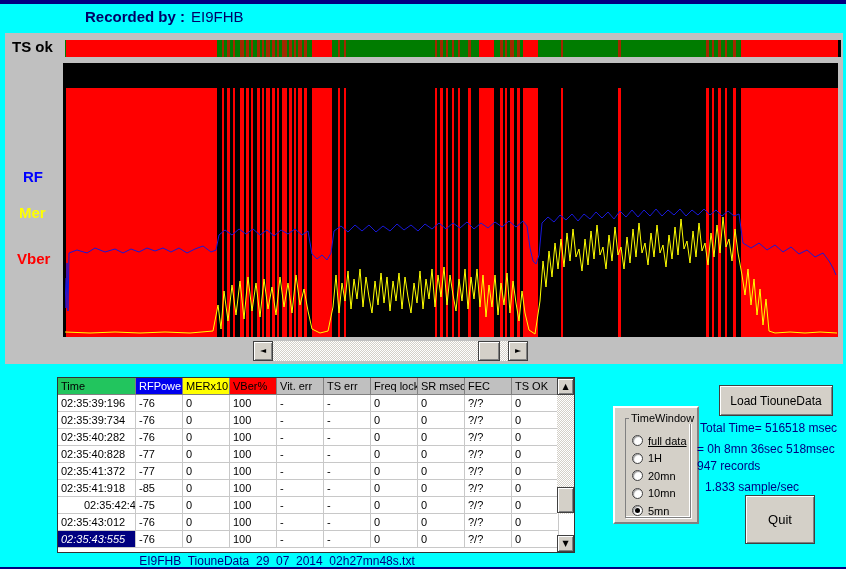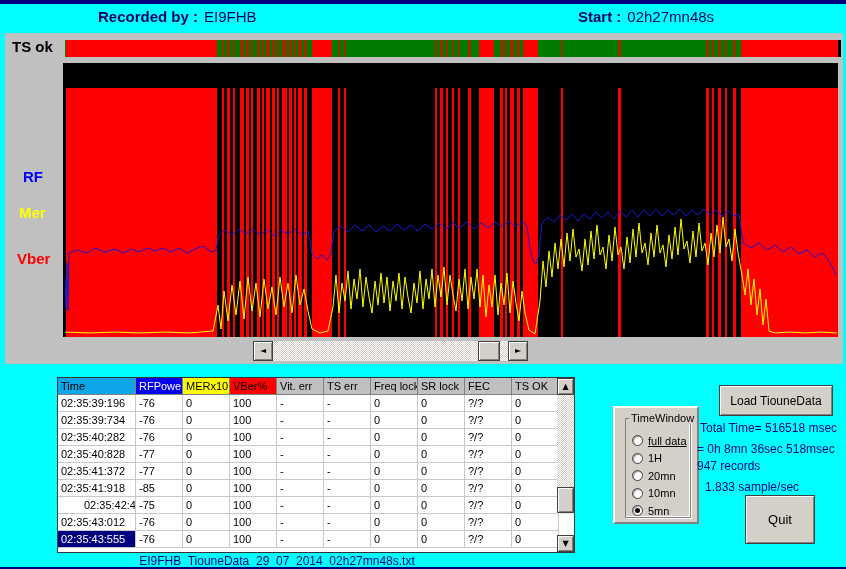--- a/index.html
+++ b/index.html
@@ -8,21 +8,21 @@
   .abs{position:absolute;}
 
   
   #win-top{left:0;top:0;width:846px;height:4px;background:#000080;}
   #win-bottom{left:0;top:567px;width:846px;height:2px;background:#000080;}
 
   
   .hdr{top:8px;font-size:15px;color:#000066;white-space:nowrap;}
   .hdr b{font-weight:bold;}
   .hdr .val{font-weight:normal;margin-left:6px;}
-  #hdr-rec{left:98px;} #hdr-date{left:363px;} #hdr-start{left:578px;}
+  #hdr-rec{left:85px;} #hdr-date{left:363px;} #hdr-start{left:578px;}
 
   
   #main-panel{left:5px;top:33px;width:838px;height:331px;background:#C0C0C0;}
 
   #ts-label{left:12px;top:38px;font-size:15px;font-weight:bold;color:#000000;}
   #ts-strip{left:65px;top:40px;width:773px;height:17px;background:#007C00;overflow:hidden;}
   #ts-strip .seg{position:absolute;top:0;height:17px;}
   #ts-cap{left:838px;top:40px;width:3px;height:17px;background:#000000;}
 
   .side-lbl{font-size:15px;font-weight:bold;}
@@ -87,21 +87,20 @@
   #statusbar{left:57px;top:554px;width:440px;text-align:center;color:#000080;font-size:12px;white-space:pre;}
 </style>
 </head>
 <body>
 
 <div id="screen">
 
   <div class="abs" id="win-top"></div>
 
   <div class="abs hdr" id="hdr-rec"><b>Recorded by :</b><span class="val">EI9FHB</span></div>
-  <div class="abs hdr" id="hdr-start"><b>Start :</b><span class="val">02h27mn48s</span></div>
 
   <div class="abs" id="main-panel"></div>
 
   <div class="abs" id="ts-label">TS ok</div>
   <div class="abs" id="ts-strip">
       <div class="seg" style="left: 1px; width: 151px; background: rgb(255, 0, 0);"></div>
       <div class="seg" style="left: 157px; width: 2px; background: rgb(163, 40, 0);"></div>
       <div class="seg" style="left: 162px; width: 3px; background: rgb(163, 40, 0);"></div>
       <div class="seg" style="left: 168px; width: 2px; background: rgb(163, 40, 0);"></div>
       <div class="seg" style="left: 175px; width: 4px; background: rgb(163, 40, 0);"></div>
@@ -204,28 +203,28 @@
       <div class="btn3d" id="hs-thumb"></div>
     </div>
     <div class="abs btn3d" id="hs-right">
         <span class="arrow">►</span>
       </div>
   </div>
 
   <div class="abs" id="table">
     <div id="tbody">
         <div class="trow thead">
-          <div class="tcell" style="width: 78px; background: #0ea5e9; color: rgb(0, 0, 0);">Time</div>
+          <div class="tcell" style="width: 78px; background: #22c55e; color: rgb(0, 0, 0);">Time</div>
           <div class="tcell" style="width: 47px; background: rgb(0, 0, 238); color: rgb(255, 255, 255);">RFPower</div>
           <div class="tcell" style="width: 47px; background: rgb(255, 255, 0); color: rgb(0, 0, 0);">MERx10</div>
           <div class="tcell" style="width: 47px; background: rgb(255, 0, 0); color: rgb(0, 0, 0);">VBer%</div>
           <div class="tcell" style="width: 47px; background: rgb(192, 192, 192); color: rgb(0, 0, 0);">Vit. err</div>
           <div class="tcell" style="width: 47px; background: rgb(192, 192, 192); color: rgb(0, 0, 0);">TS err</div>
           <div class="tcell" style="width: 47px; background: rgb(192, 192, 192); color: rgb(0, 0, 0);">Freq lock</div>
-          <div class="tcell" style="width: 47px; background: rgb(192, 192, 192); color: rgb(0, 0, 0);">SR lock</div>
+          <div class="tcell" style="width: 47px; background: rgb(192, 192, 192); color: rgb(0, 0, 0);">SR msec</div>
           <div class="tcell" style="width: 47px; background: rgb(192, 192, 192); color: rgb(0, 0, 0);">FEC</div>
           <div class="tcell" style="width: 47px; background: rgb(192, 192, 192); color: rgb(0, 0, 0);">TS OK</div>
         </div>
         <div class="trow">
           <div class="tcell" style="width: 78px;">02:35:39:196</div>
           <div class="tcell" style="width: 47px;">-76</div>
           <div class="tcell" style="width: 47px;">0</div>
           <div class="tcell" style="width: 47px;">100</div>
           <div class="tcell" style="width: 47px;">-</div>
           <div class="tcell" style="width: 47px;">-</div>
@@ -312,21 +311,21 @@
           <div class="tcell" style="width: 47px;">0</div>
           <div class="tcell" style="width: 47px;">100</div>
           <div class="tcell" style="width: 47px;">-</div>
           <div class="tcell" style="width: 47px;">-</div>
           <div class="tcell" style="width: 47px;">0</div>
           <div class="tcell" style="width: 47px;">0</div>
           <div class="tcell" style="width: 47px;">?/?</div>
           <div class="tcell" style="width: 47px;">0</div>
         </div>
         <div class="trow">
-          <div class="tcell sel" style="width: 78px;">02:35:43:555</div>
+          <div class="tcell sel" style="width: 78px; font-style: italic;">02:35:43:555</div>
           <div class="tcell" style="width: 47px;">-76</div>
           <div class="tcell" style="width: 47px;">0</div>
           <div class="tcell" style="width: 47px;">100</div>
           <div class="tcell" style="width: 47px;">-</div>
           <div class="tcell" style="width: 47px;">-</div>
           <div class="tcell" style="width: 47px;">0</div>
           <div class="tcell" style="width: 47px;">0</div>
           <div class="tcell" style="width: 47px;">?/?</div>
           <div class="tcell" style="width: 47px;">0</div>
         </div>

